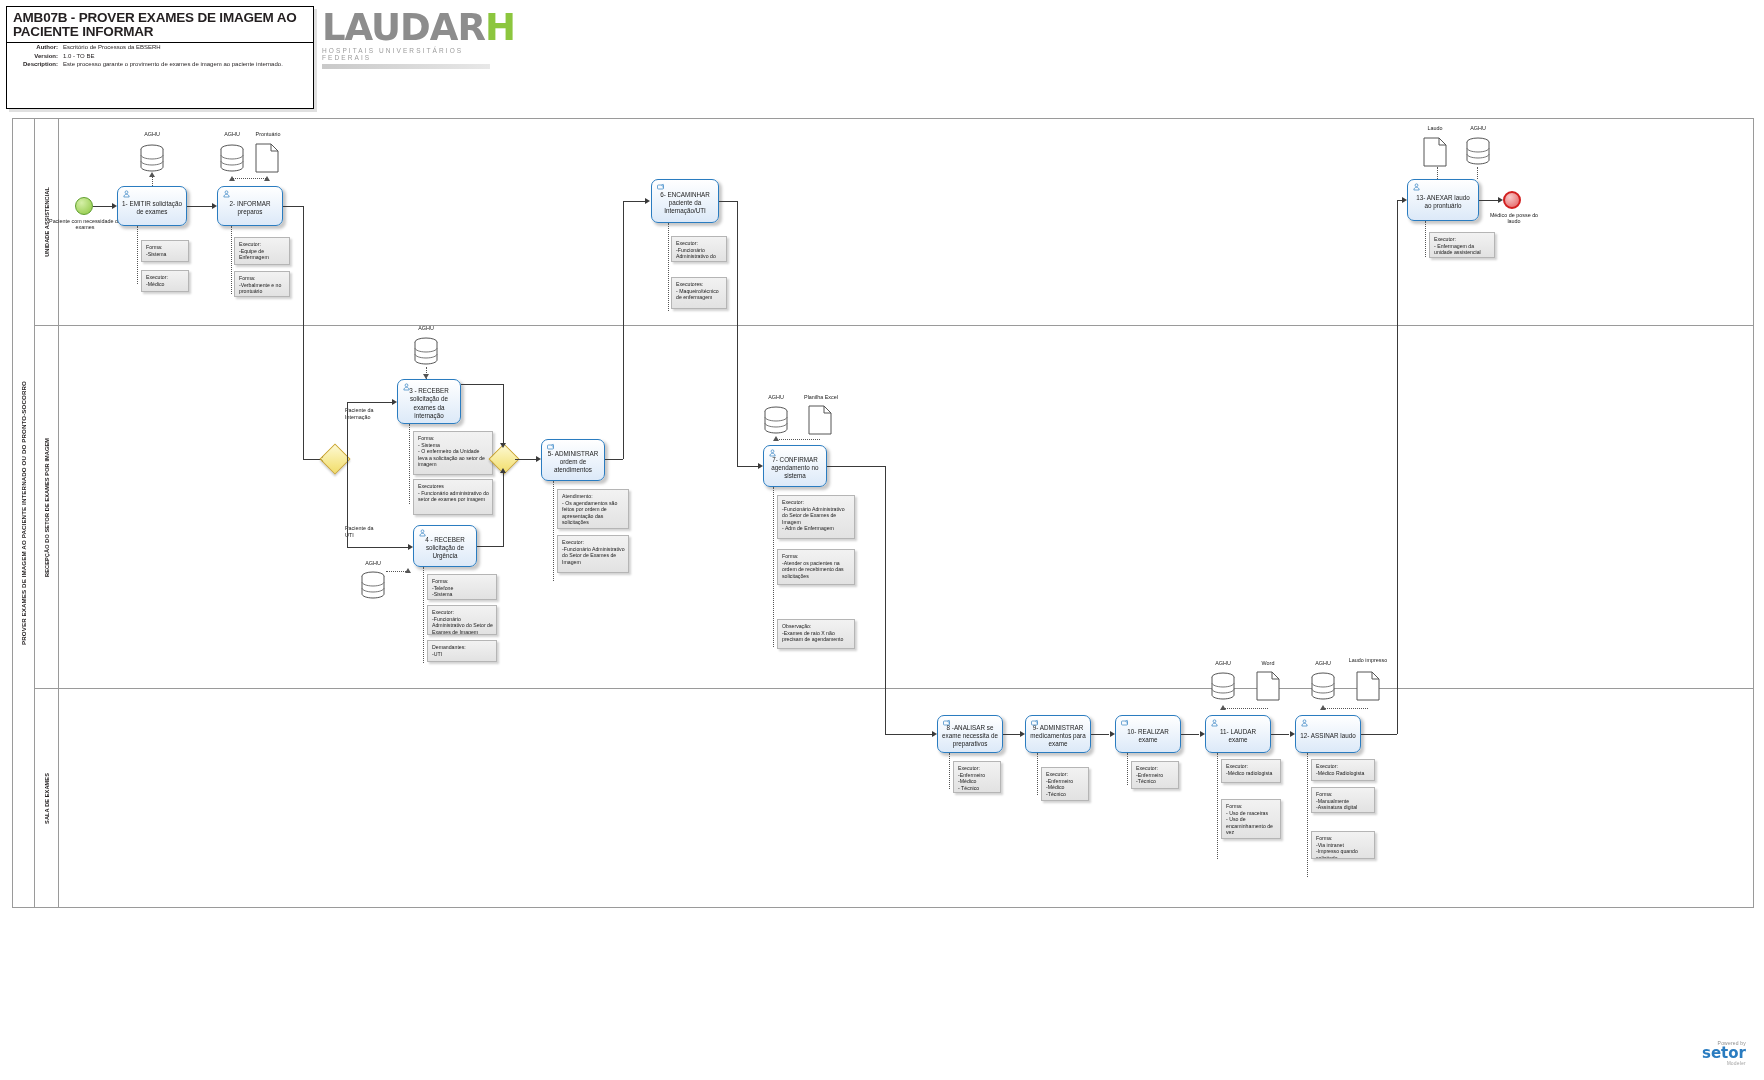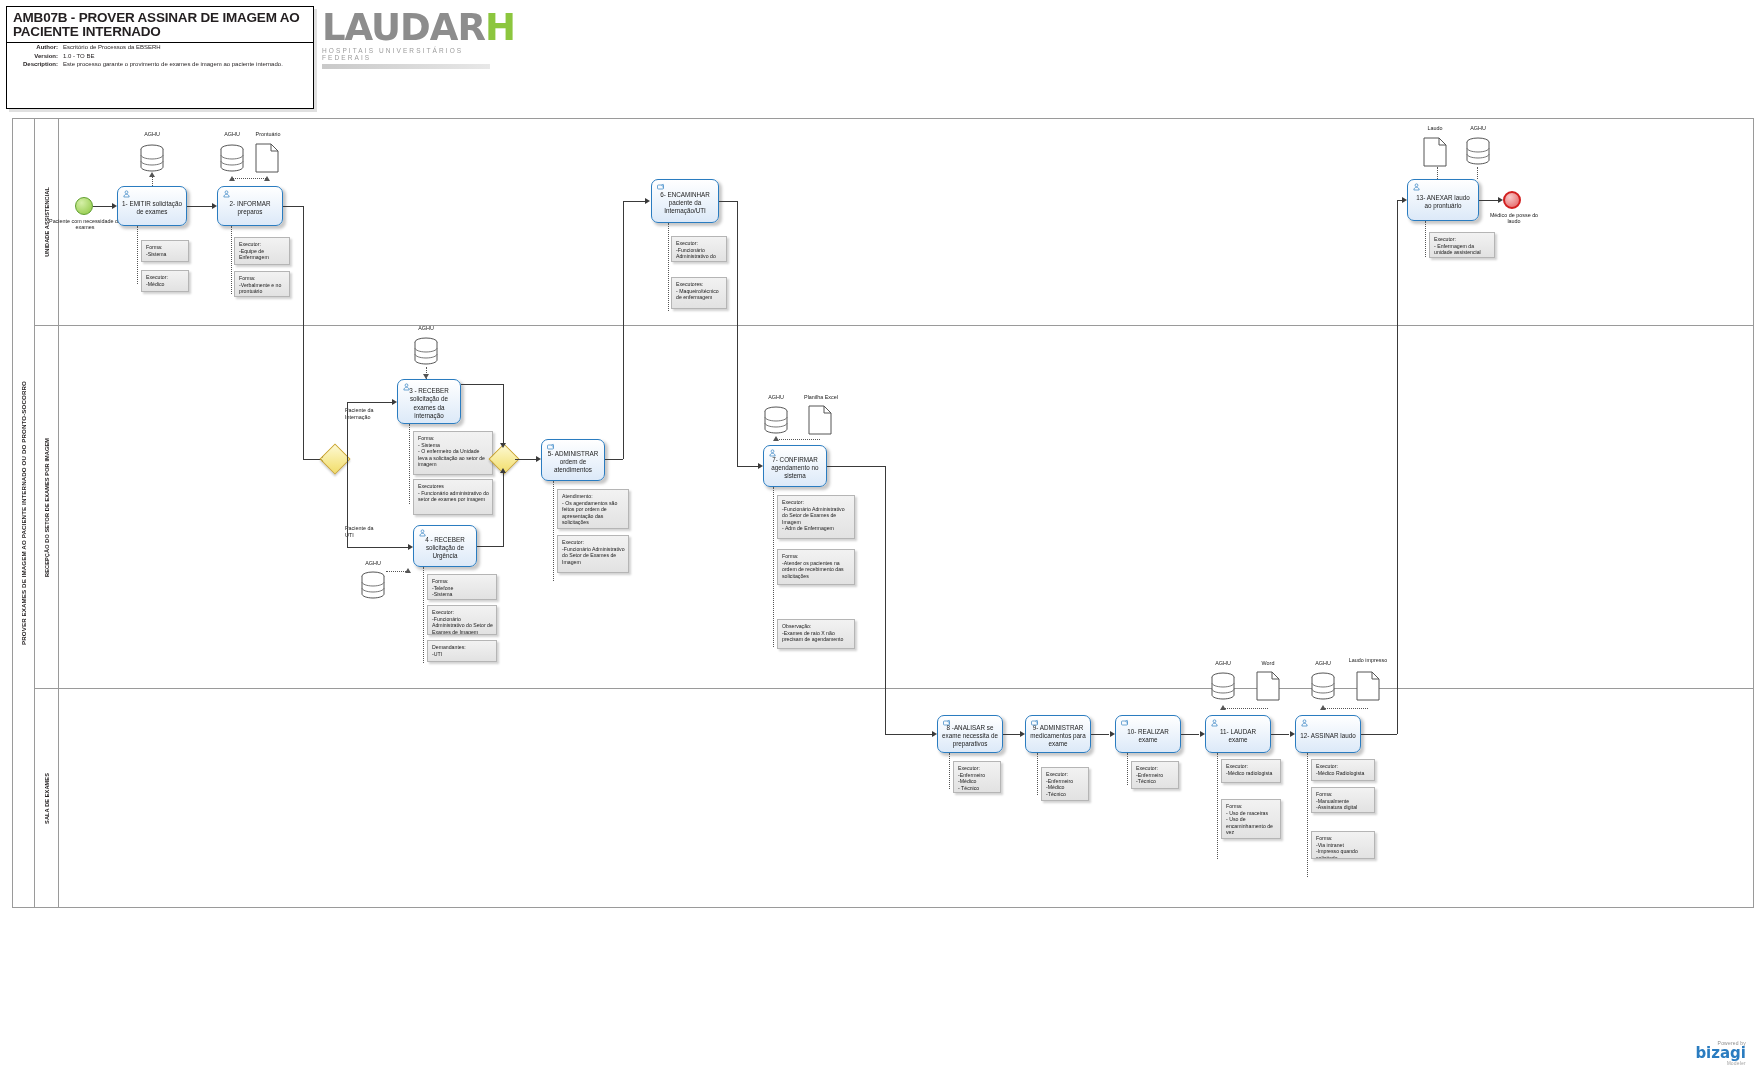--- a/index.html
+++ b/index.html
@@ -85,21 +85,21 @@
   #bizagi { position:absolute; right:18px; bottom:14px; text-align:right; }
   #bizagi-powered { font-size:5px; color:#8d8d8d; letter-spacing:0.2px;}
   #bizagi-name { font-size:15px; font-weight:bold; color:#2a7cc0;
      font-family:"DejaVu Sans", sans-serif; line-height:15px;}
   #bizagi-sub { font-size:4.5px; color:#9b9b9b; letter-spacing:0.4px;}
 </style>
 </head>
 <body>
 
 <div id="header-card">
-  <div id="header-title">AMB07B - PROVER ASSINAR DE IMAGEM AO PACIENTE INTERNADO</div>
+  <div id="header-title">AMB07B - PROVER EXAMES DE IMAGEM AO PACIENTE INFORMAR</div>
   <div class="meta-row">
     <div class="meta-label">Author:</div>
     <div class="meta-value">Escritório de Processos da EBSERH</div>
   </div>
   <div class="meta-row">
     <div class="meta-label">Version:</div>
     <div class="meta-value">1.0 - TO BE</div>
   </div>
   <div class="meta-row">
     <div class="meta-label">Description:</div>
@@ -481,15 +481,15 @@
 -Impresso quando solicitado</div>
 
   <div class="ln h" style="left:1348px; top:615px; width:36px;"></div>
   <div class="ln v" style="left:1384px; top:81px; height:534px;"></div>
   <div class="ln h" style="left:1384px; top:81px; width:6px;"></div>
   <div class="arrow r" style="left:1389px; top:78px;"></div>
 </div>
 
 <div id="bizagi">
   <div id="bizagi-powered">Powered by</div>
-  <div id="bizagi-name">bizagi</div>
+  <div id="bizagi-name">setor</div>
   <div id="bizagi-sub">Modeler</div>
 </div>
 
 </body></html>

